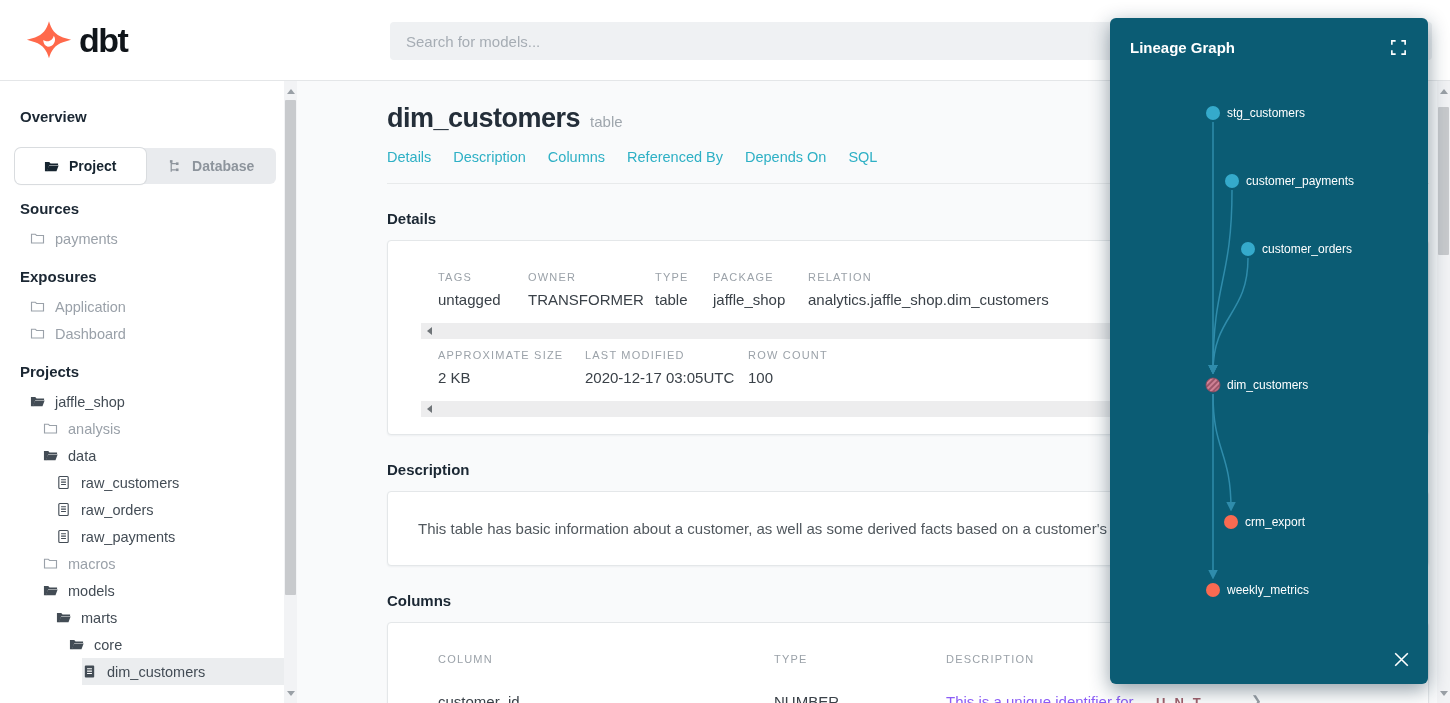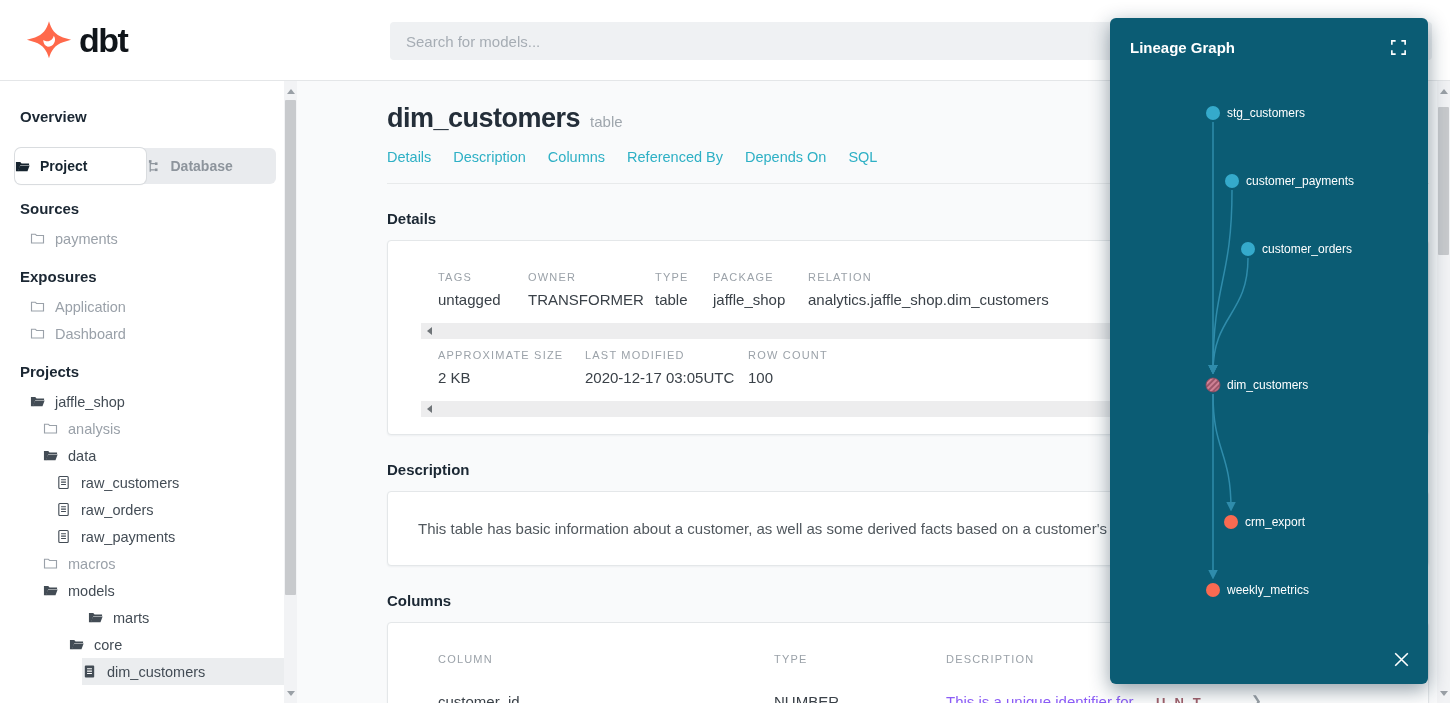--- a/index.html
+++ b/index.html
@@ -10,21 +10,21 @@
   .topnav{position:absolute;left:0;top:0;width:1450px;height:81px;background:#fff;border-bottom:1px solid #e4e6e8;z-index:5}
   .logo{position:absolute;left:26px;top:17px;display:flex;align-items:center;gap:7px}
   .logo-text{font-size:34px;font-weight:800;color:#10151a;letter-spacing:-1.5px}
   .search{position:absolute;left:390px;top:22px;width:1042px;height:38px;background:#eff1f3;border:none;border-radius:4px;padding:0 16px;font-size:15px;color:#3a4148;font-family:"Liberation Sans",sans-serif;outline:none}
   .search::placeholder{color:#a6adb4}
 
   
   .sidebar{position:absolute;left:0;top:81px;width:284px;height:622px;background:#fff;overflow:hidden;z-index:2}
   .overview{font-size:15px;font-weight:700;color:#1b2733;padding:27px 0 0 20px}
   .seg{display:flex;background:#e9ebee;border-radius:6px;margin:23px 8px 0 15px;height:36px}
-  .seg-btn{flex:1;display:flex;align-items:center;gap:10px;font-size:14px;font-weight:700;border:none;background:transparent;color:#8d949c;border-radius:6px;font-family:inherit;cursor:pointer}
+  .seg-btn{flex:1;display:flex;align-items:center;justify-content:center;gap:10px;font-size:14px;font-weight:700;border:none;background:transparent;color:#8d949c;border-radius:6px;font-family:inherit;cursor:pointer}
   .seg-btn.active{background:#fff;color:#16242f;box-shadow:0 0 0 1px #d9dcdf,0 1px 2px rgba(0,0,0,.06)}
   .seg-btn svg{width:16px;height:16px}
   .side-section{margin-top:16px}
   .side-title{font-size:15px;font-weight:700;color:#1b2733;padding-left:20px;margin-bottom:8px}
   .tree-item{display:flex;align-items:center;gap:10px;height:27px;font-size:14.5px;color:#434c55;cursor:pointer;white-space:nowrap}
   .tree-item.muted{color:#9aa1a9}
   .tree-item.selected{background:#ebedef}
   .ticon{display:flex;align-items:center}
   .ticon svg{width:15px;height:15px;display:block}
 
@@ -220,21 +220,21 @@
         </div>
         <div class="tree-item" style="padding-left: 43px;">
           <span class="ticon">
             <svg viewBox="0 0 16 16">
               <path d="M1 3.2h4.6L7 4.7h8v1.6H5.6L3.4 13H1z" fill="currentColor"></path>
               <path d="M5.2 6.8H15.6L13.3 13H3z" fill="currentColor"></path>
             </svg>
           </span>
           <span class="tlabel">models</span>
         </div>
-        <div class="tree-item" style="padding-left: 88px; text-align: center;">
+        <div class="tree-item" style="padding-left: 56px; text-align: center;">
           <span class="ticon">
             <svg viewBox="0 0 16 16">
               <path d="M1 3.2h4.6L7 4.7h8v1.6H5.6L3.4 13H1z" fill="currentColor"></path>
               <path d="M5.2 6.8H15.6L13.3 13H3z" fill="currentColor"></path>
             </svg>
           </span>
           <span class="tlabel">marts</span>
         </div>
         <div class="tree-item" style="padding-left: 69px;">
           <span class="ticon">

